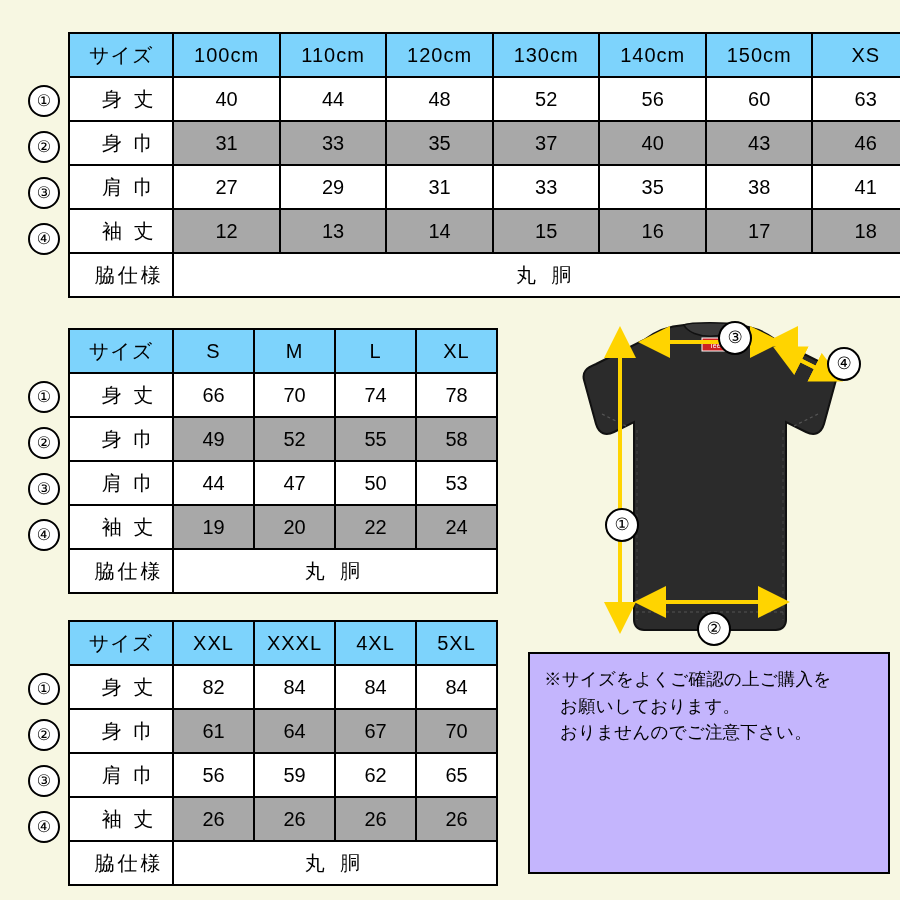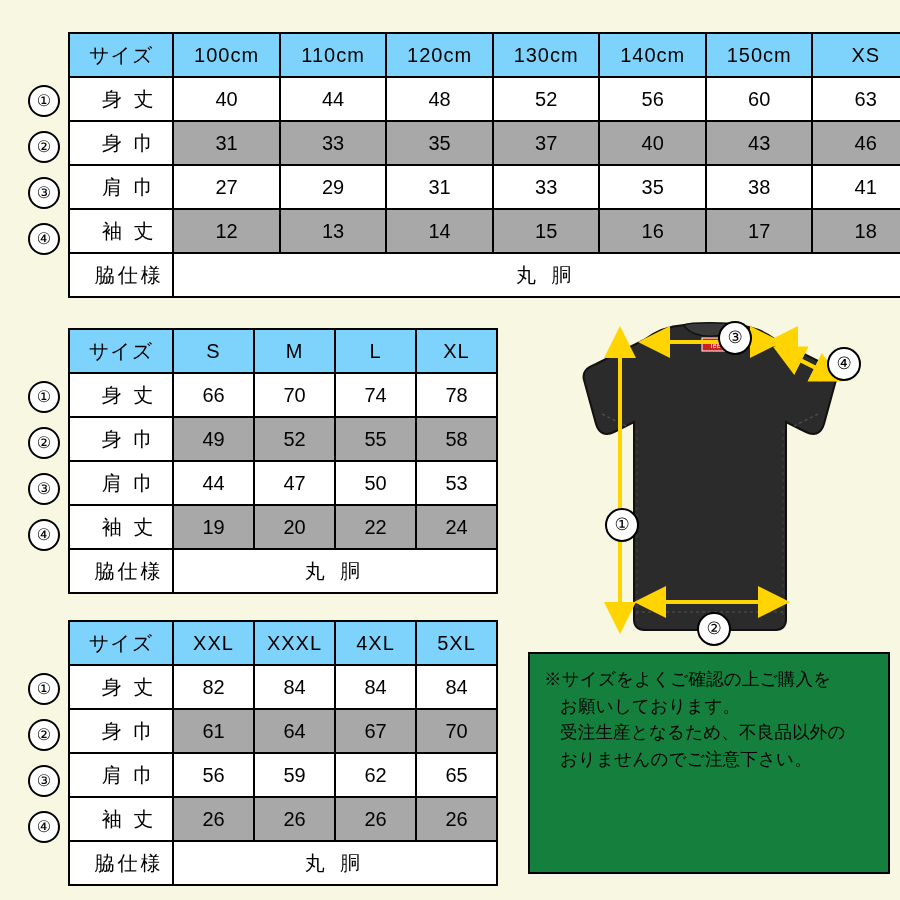--- a/index.html
+++ b/index.html
@@ -117,21 +117,21 @@
   }
 
   
   .notes {
     position: absolute;
     left: 528px;
     top: 652px;
     width: 362px;
     height: 222px;
     border: 2px solid #000;
-    background: #15803d;
+    background: #c4b5fd;
     box-sizing: border-box;
     padding: 12px 14px 8px 14px;
   }
   .notes p {
     margin: 0;
     font-size: 17.5px;
     line-height: 1.52;
     letter-spacing: 0.2px;
     font-family: "Liberation Sans", sans-serif;
   }
@@ -404,17 +404,16 @@
 
     <div class="marker" style="left:81px; top:188px;">①</div>
     <div class="marker" style="left:173px; top:292px;">②</div>
     <div class="marker" style="left:194px; top:1px;">③</div>
     <div class="marker" style="left:303px; top:27px;">④</div>
   </div>
 
   <div class="notes">
     <p>※サイズをよくご確認の上ご購入を</p>
     <p class="indent">お願いしております。</p>
-    <p class="indent">受注生産となるため、不良品以外の</p>
     <p class="indent">おりませんのでご注意下さい。</p>
   </div>
 
 </div>
 
 </body></html>

